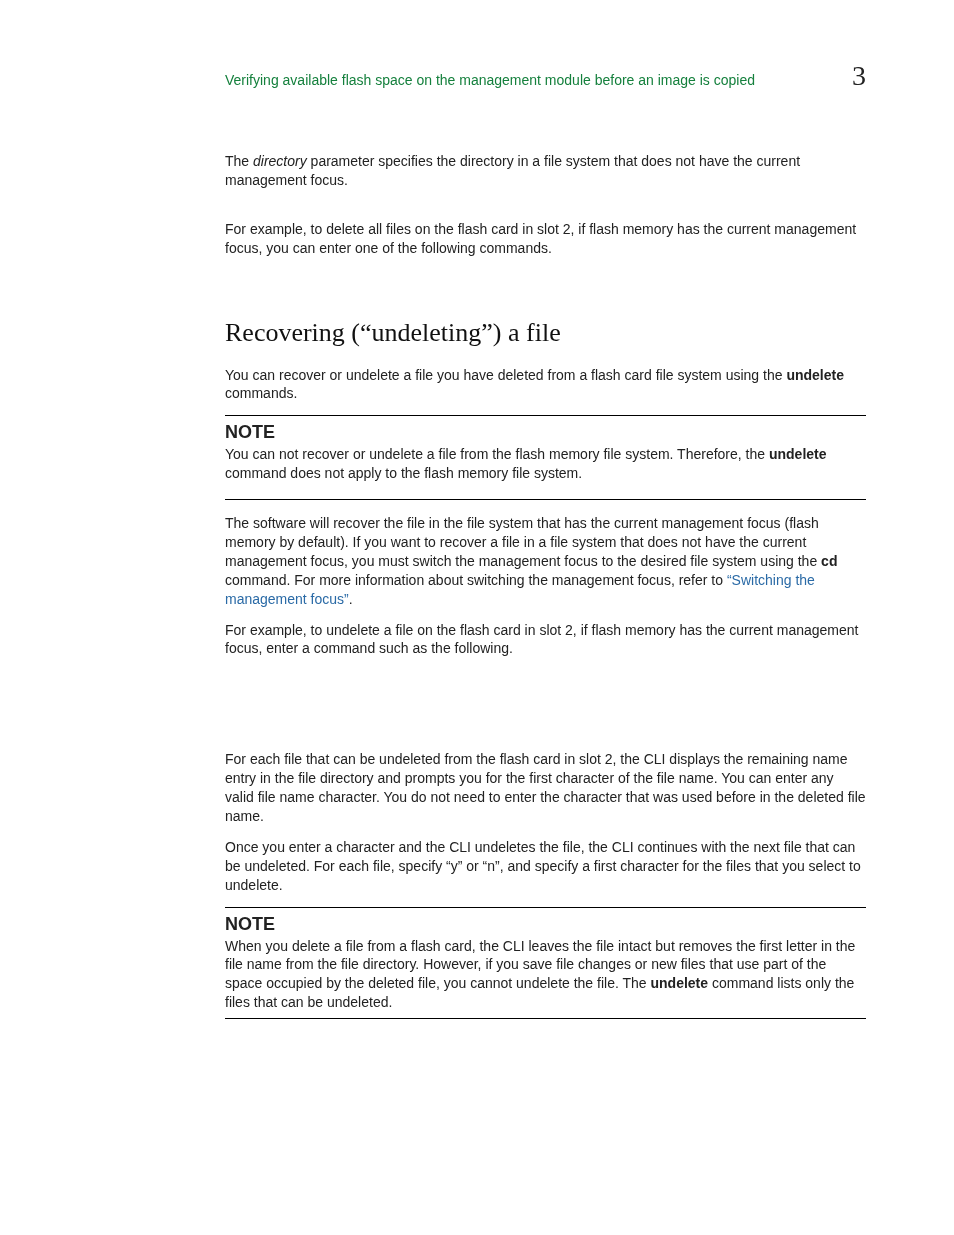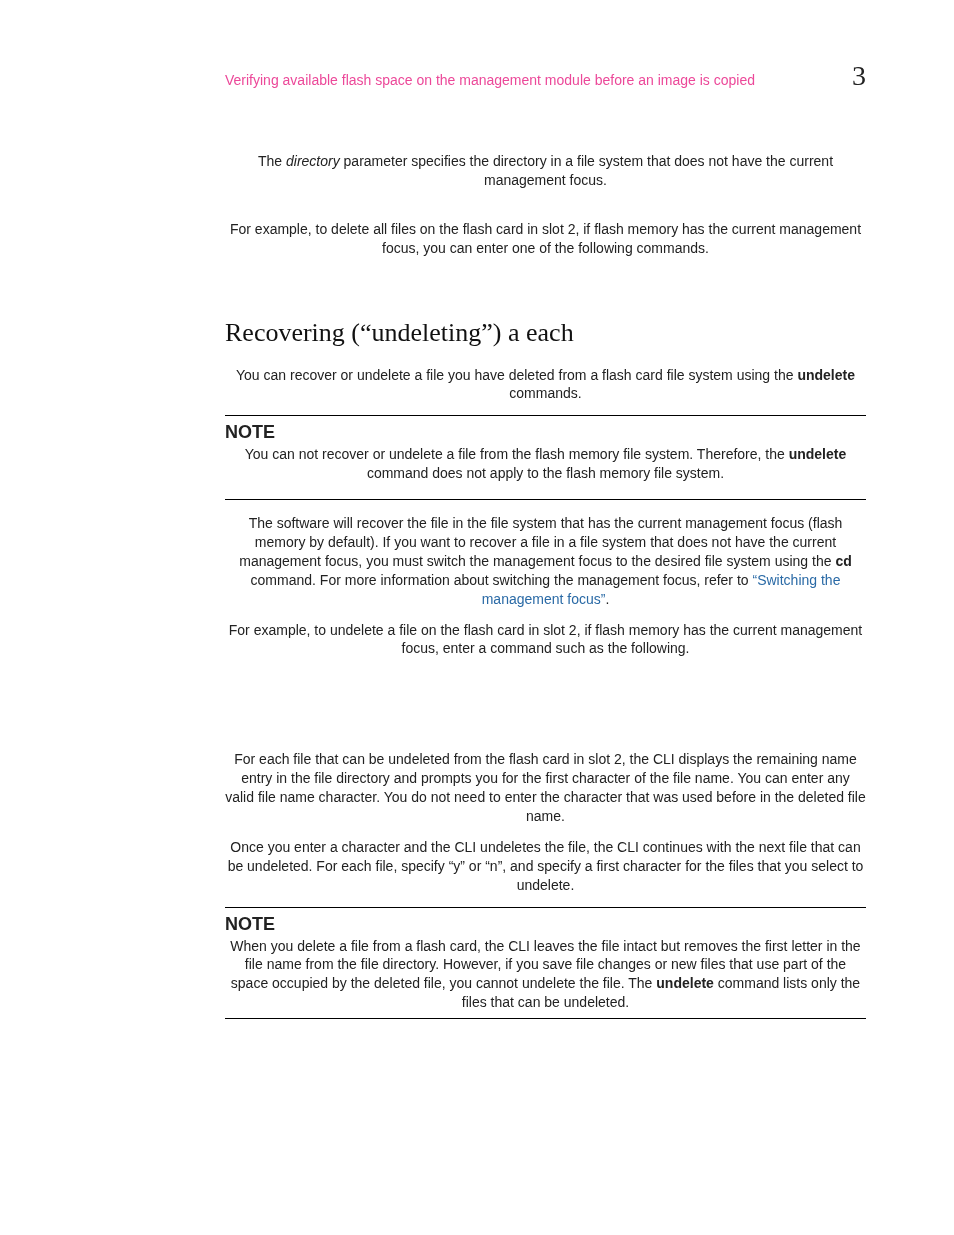--- a/index.html
+++ b/index.html
@@ -19,34 +19,33 @@
     width: 641px;
   }
   .runhead {
     display: flex;
     justify-content: space-between;
     align-items: baseline;
     margin-bottom: 60px;
   }
   .runhead-title {
     font-size: 14px;
-    color: #ec4899;
+    color: #15803d;
   }
   .chapnum {
     font-family: Georgia, "Times New Roman", serif;
     font-size: 28px;
     font-weight: 400;
     color: #222;
   }
   p.body {
     font-size: 14px;
     line-height: 1.35;
     margin: 0 0 12px 0;
     color: #222;
-    text-align: center;
   }
   p.body em { font-style: italic; }
   p.body b, p.body strong { font-weight: 700; }
   .gap-s { height: 18px; }
   h2.section {
     font-family: Georgia, "Times New Roman", serif;
     font-weight: 400;
     font-size: 26px;
     color: #111;
     margin: 30px 0 18px 0;
@@ -76,21 +75,21 @@
 
 
 
   <div class="gap-s"></div>
 
   <p class="body">For example, to delete all files on the flash card in slot 2, if flash memory has the current management focus, you can enter one of the following commands.</p>
 
   <div class="gap-s"></div>
 
 
-  <h2 class="section">Recovering (“undeleting”) a each</h2>
+  <h2 class="section">Recovering (“undeleting”) a file</h2>
 
   <p class="body">
     <span>You can recover or undelete a file you have deleted from a flash card file system using the </span><b>undelete</b><span> commands.</span>
   </p>
 
   <div class="note-block">
     <hr class="note-rule">
     <div class="note-label">NOTE</div>
     <p class="body" style="margin-bottom:16px;">
       <span>You can not recover or undelete a file from the flash memory file system. Therefore, the </span><b>undelete</b><span> command does not apply to the flash memory file system.</span>

